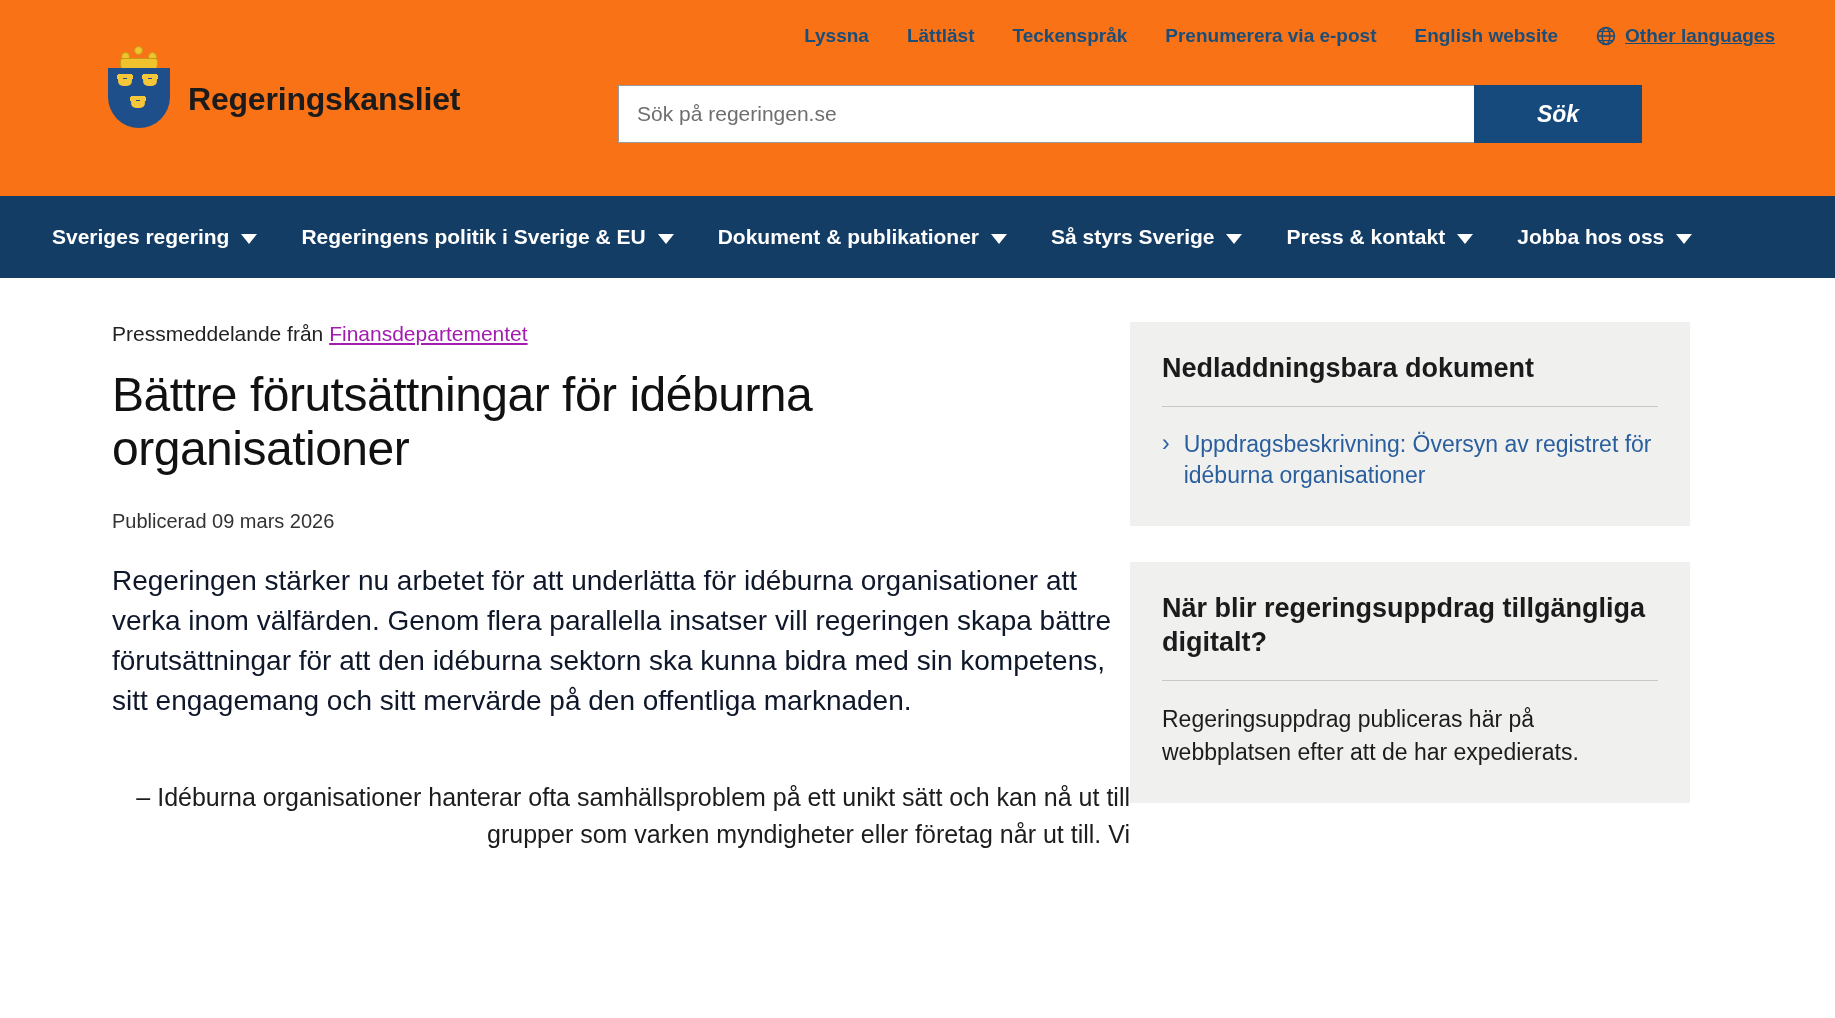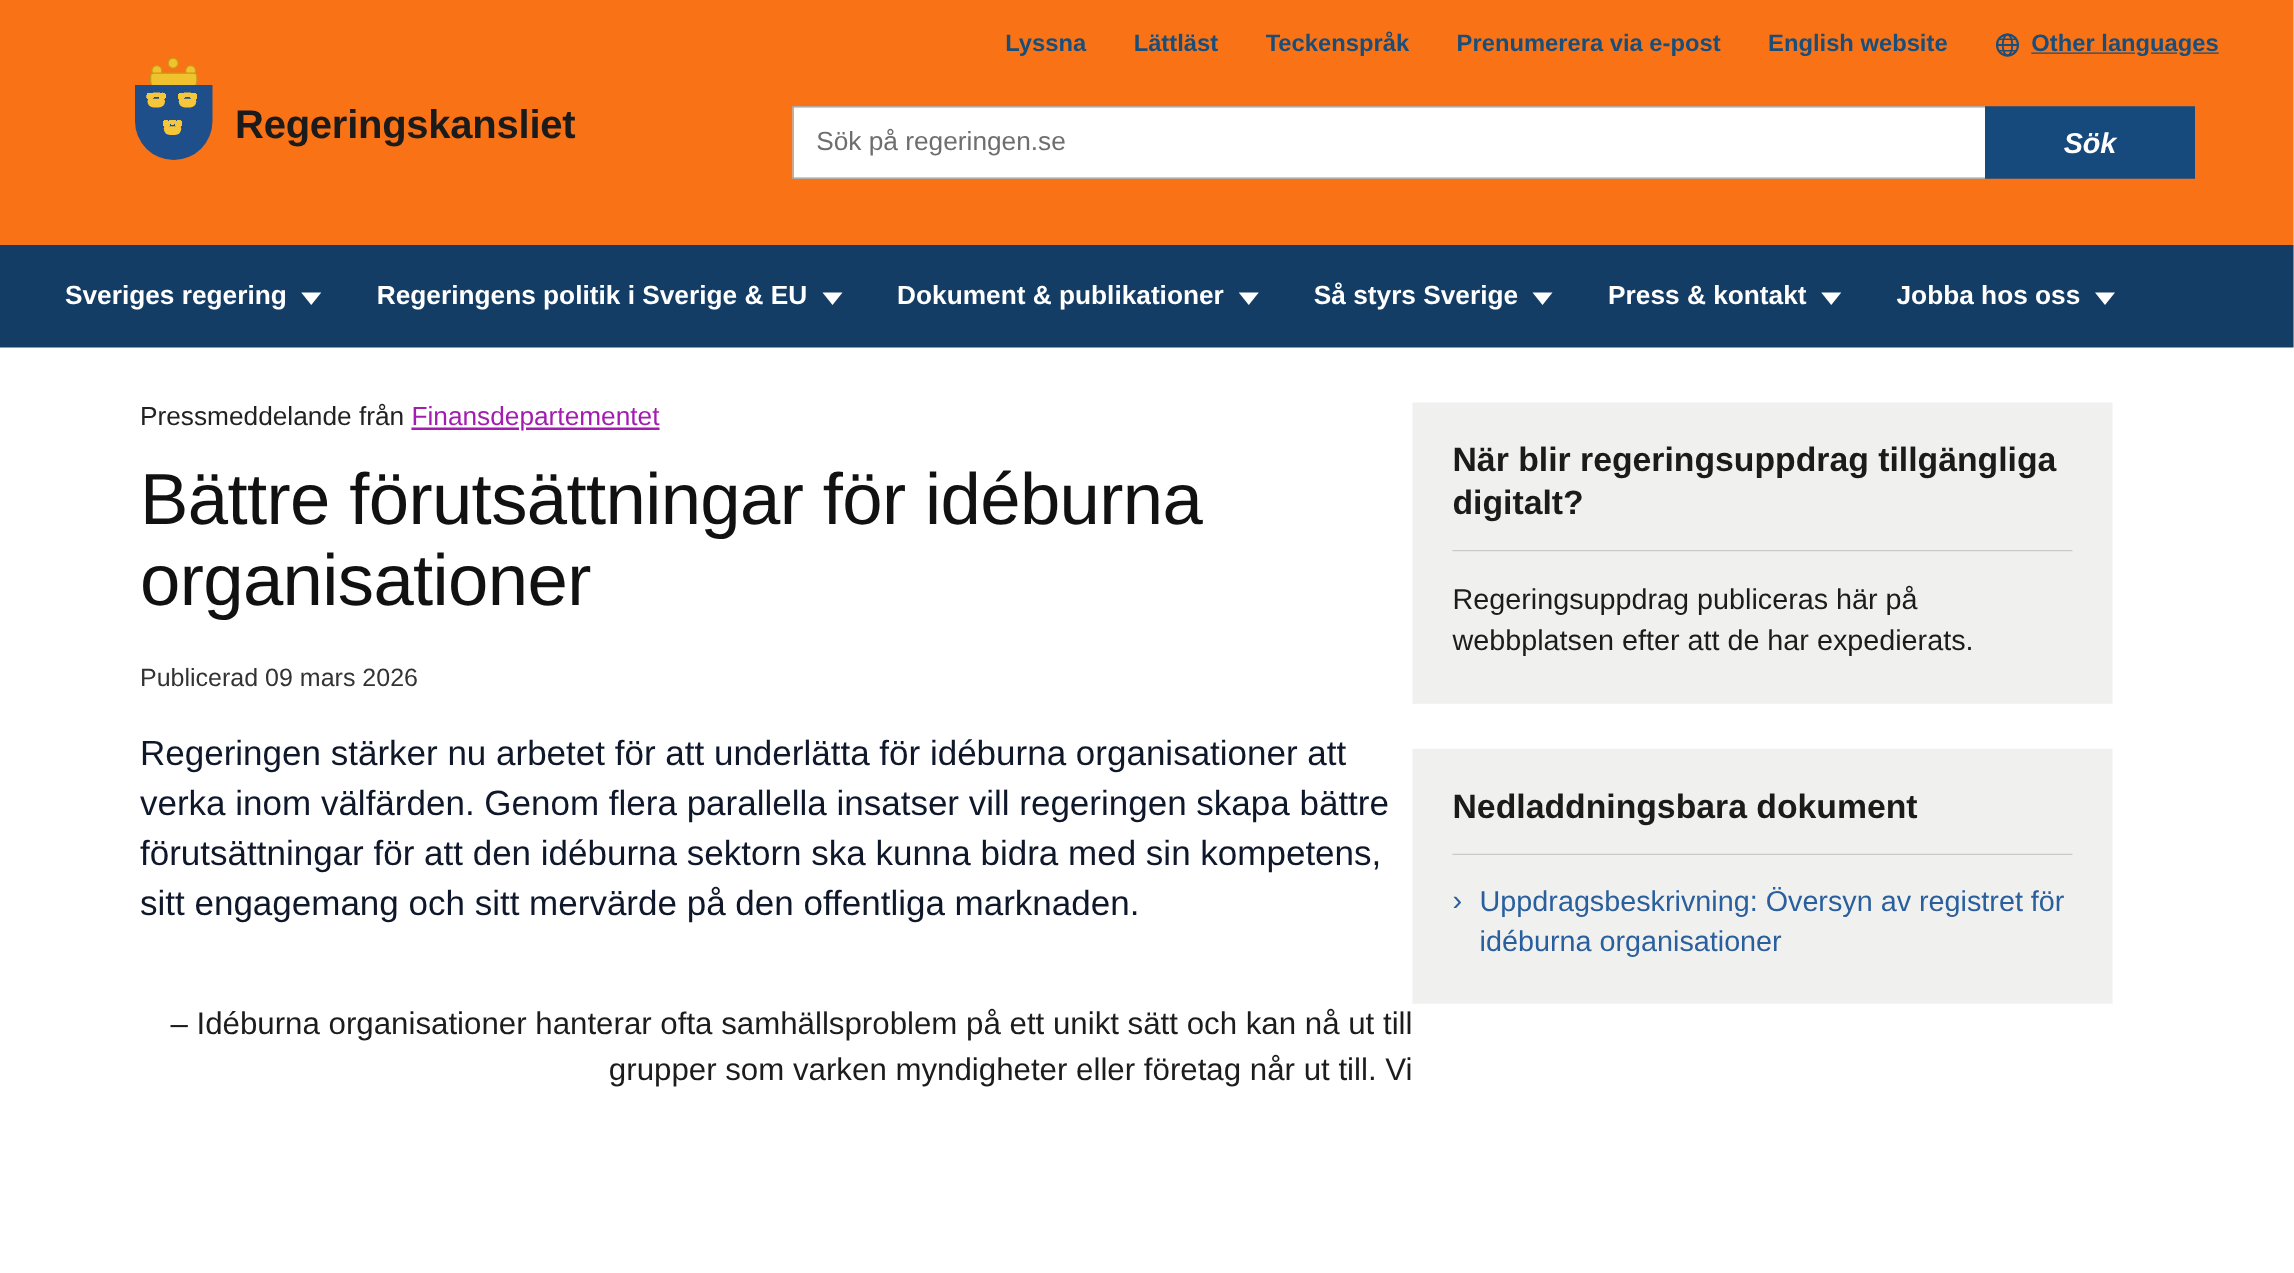--- a/index.html
+++ b/index.html
@@ -123,24 +123,24 @@
     font-size: 32px;
     font-weight: 700;
     color: #1b1b1b;
     letter-spacing: -0.2px;
     margin-top: 24px;
   }
 
   
   .search-row {
     position: absolute;
-    left: 634px;
+    left: 618px;
     top: 85px;
     display: flex;
-    width: 1122px;
+    width: 1024px;
     height: 58px;
   }
   .search-input {
     flex: 1;
     height: 58px;
     border: 1px solid #9a9a9a;
     border-right: none;
     padding: 0 18px;
     font-size: 21px;
     color: #333;
@@ -206,21 +206,21 @@
   .kicker {
     font-size: 21px;
     color: #222;
     margin-bottom: 22px;
   }
   .kicker a {
     color: #a21caf;
     text-decoration: underline;
   }
   h1.article-title {
-    font-size: 58px;
+    font-size: 48px;
     line-height: 1.12;
     font-weight: 400;
     color: #111;
     margin: 0 0 34px 0;
     max-width: 960px;
     letter-spacing: -0.5px;
   }
   .published {
     font-size: 20px;
     color: #333;
@@ -377,30 +377,30 @@
       <div class="published">Publicerad 09 mars 2026</div>
 
       <p class="lead">Regeringen stärker nu arbetet för att underlätta för idéburna organisationer att verka inom välfärden. Genom flera parallella insatser vill regeringen skapa bättre förutsättningar för att den idéburna sektorn ska kunna bidra med sin kompetens, sitt engagemang och sitt mervärde på den offentliga marknaden.</p>
 
       <p class="body-para">– Idéburna organisationer hanterar ofta samhällsproblem på ett unikt sätt och kan nå ut till grupper som varken myndigheter eller företag når ut till. Vi</p>
     </div>
 
     <div class="side-col">
 
       <div class="side-box">
-        <h2 class="side-title">När blir regeringsuppdrag tillgängliga digitalt?</h2>
-        <hr class="side-rule">
-        <p class="side-text">Regeringsuppdrag publiceras här på webbplatsen efter att de har expedierats.</p>
-      </div>
-
-      <div class="side-box">
         <h2 class="side-title">Nedladdningsbara dokument</h2>
         <hr class="side-rule">
         <a class="doc-link" href="#">
           <span class="chev">›</span>
           <span class="doc-text">Uppdragsbeskrivning: Översyn av registret för idéburna organisationer</span>
         </a>
       </div>
 
+      <div class="side-box">
+        <h2 class="side-title">När blir regeringsuppdrag tillgängliga digitalt?</h2>
+        <hr class="side-rule">
+        <p class="side-text">Regeringsuppdrag publiceras här på webbplatsen efter att de har expedierats.</p>
+      </div>
+
     </div>
   </div>
 
 </div>
 
 </body></html>

